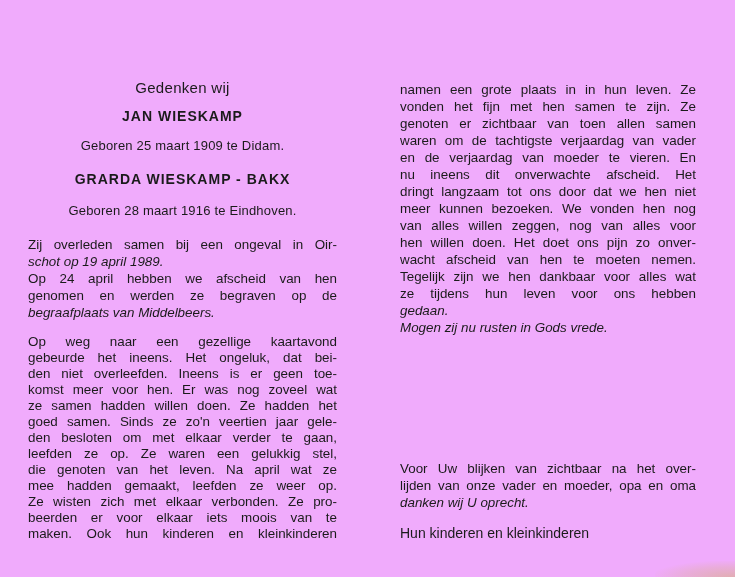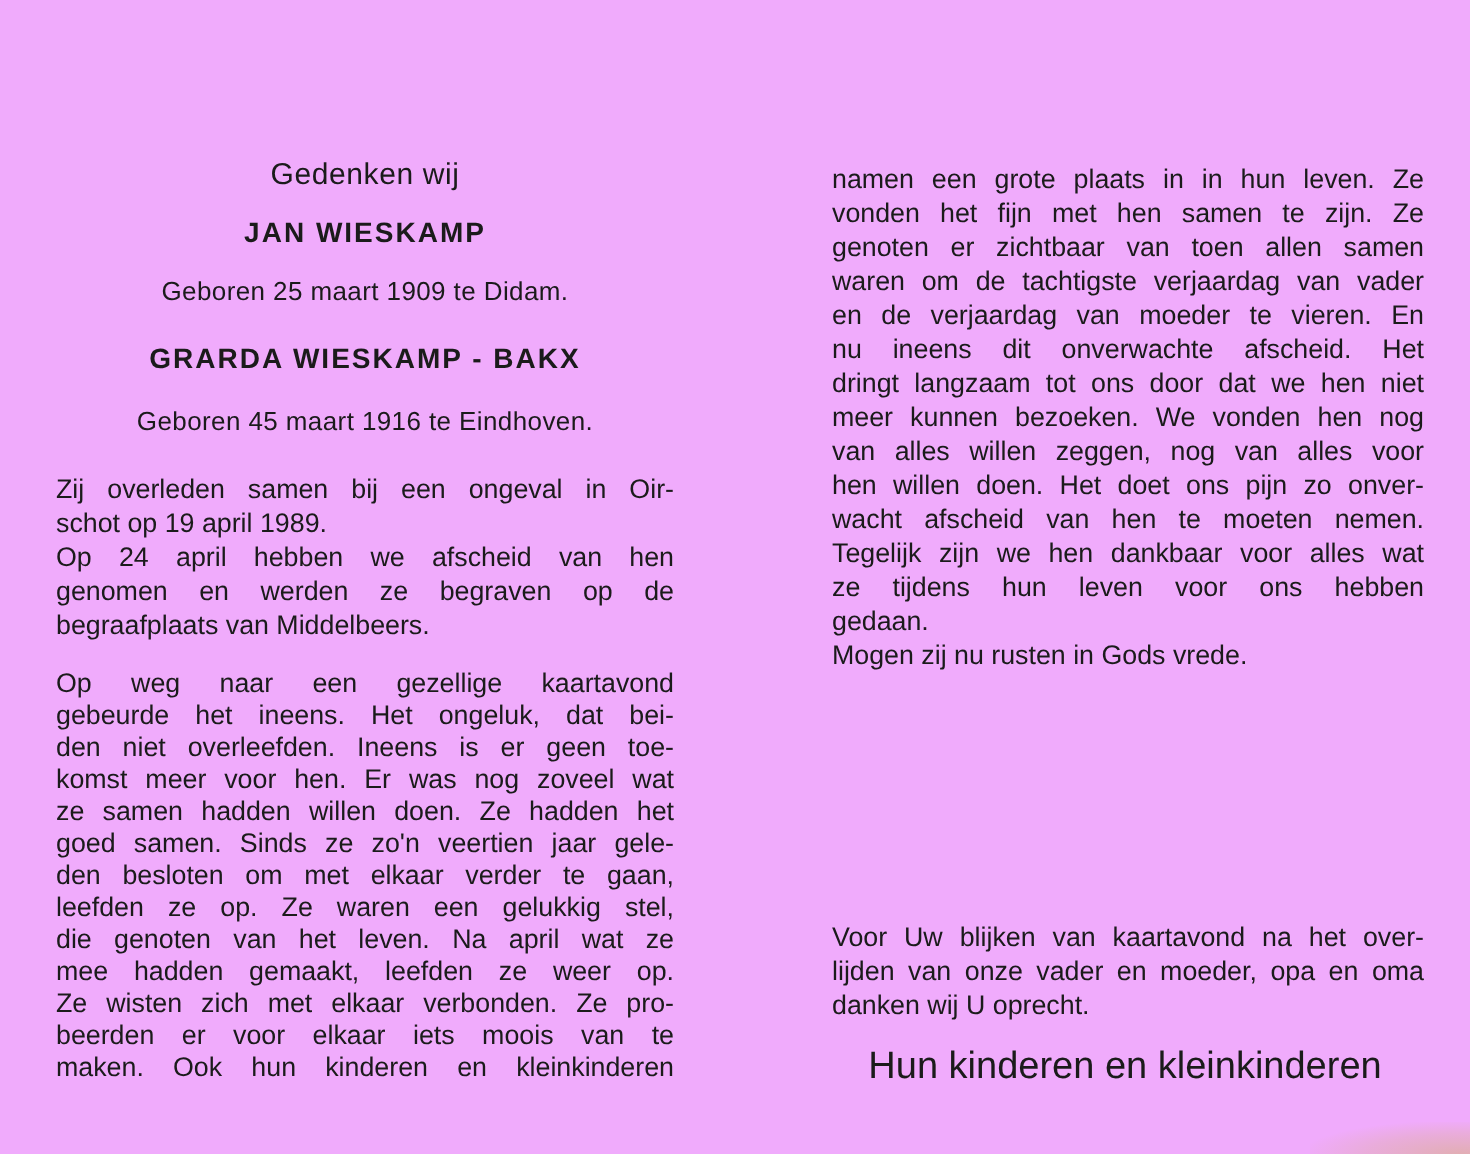--- a/index.html
+++ b/index.html
@@ -16,21 +16,21 @@
     position: relative;
     width: 735px;
     height: 577px;
     background: #f0abfc;
   }
   .col {
     position: absolute;
     top: 0;
   }
   #col-left  { left: 28px;  width: 309px; height: 577px; }
-  #col-right { left: 416px; width: 296px; height: 501px; }
+  #col-right { left: 400px; width: 296px; height: 501px; }
 
   .block { position: absolute; left: 0; width: 100%; }
 
   
   .center-line {
     text-align: center;
     line-height: 1.2;
     font-size: 13px;
     letter-spacing: 0.2px;
   }
@@ -48,28 +48,29 @@
   #block-c { top: 81px;  line-height: 17px; }
   #block-d { top: 460px; line-height: 17px; }
 
   .para .line {
     text-align: justify;
     text-align-last: justify;
   }
   .para .line.flush {
     text-align: left;
     text-align-last: left;
+    font-style: italic;
   }
 
   #signature {
     top: 525px;
-    text-align: center;
+    text-align: left;
     padding-right: 3px;
     box-sizing: border-box;
-    font-size: 19px;
+    font-size: 14px;
     line-height: 17px;
   }
 
   #intro   { top: 79px; }
   #name-1  { top: 108px; }
   #birth-1 { top: 138px; }
   #name-2  { top: 171px; }
   #birth-2 { top: 203px; }
 
   
@@ -89,21 +90,21 @@
 </head>
 <body>
 
 <div id="card">
 
   <div id="col-left" class="col">
     <div id="intro" class="block center-line intro-line">Gedenken wij</div>
     <div id="name-1" class="block center-line name-line">JAN WIESKAMP</div>
     <div id="birth-1" class="block center-line">Geboren 25 maart 1909 te Didam.</div>
     <div id="name-2" class="block center-line name-line">GRARDA WIESKAMP - BAKX</div>
-    <div id="birth-2" class="block center-line">Geboren 45 maart 1916 te Eindhoven.</div>
+    <div id="birth-2" class="block center-line">Geboren 28 maart 1916 te Eindhoven.</div>
     <div id="block-a" class="block para">
         <div class="line">Zij overleden samen bij een ongeval in Oir-</div>
         <div class="line flush">schot op 19 april 1989.</div>
         <div class="line">Op 24 april hebben we afscheid van hen</div>
         <div class="line">genomen en werden ze begraven op de</div>
         <div class="line flush">begraafplaats van Middelbeers.</div>
       </div>
     <div id="block-b" class="block para">
         <div class="line">Op weg naar een gezellige kaartavond</div>
         <div class="line">gebeurde het ineens. Het ongeluk, dat bei-</div>
@@ -133,21 +134,21 @@
         <div class="line">meer kunnen bezoeken. We vonden hen nog</div>
         <div class="line">van alles willen zeggen, nog van alles voor</div>
         <div class="line">hen willen doen. Het doet ons pijn zo onver-</div>
         <div class="line">wacht afscheid van hen te moeten nemen.</div>
         <div class="line">Tegelijk zijn we hen dankbaar voor alles wat</div>
         <div class="line">ze tijdens hun leven voor ons hebben</div>
         <div class="line flush">gedaan.</div>
         <div class="line flush">Mogen zij nu rusten in Gods vrede.</div>
       </div>
     <div id="block-d" class="block para">
-        <div class="line">Voor Uw blijken van kaartavond na het over-</div>
+        <div class="line">Voor Uw blijken van zichtbaar na het over-</div>
         <div class="line">lijden van onze vader en moeder, opa en oma</div>
         <div class="line flush">danken wij U oprecht.</div>
       </div>
     <div id="signature" class="block">Hun kinderen en kleinkinderen</div>
   </div>
 
   <div id="corner-artifact"></div>
 </div>
 
 </body></html>

